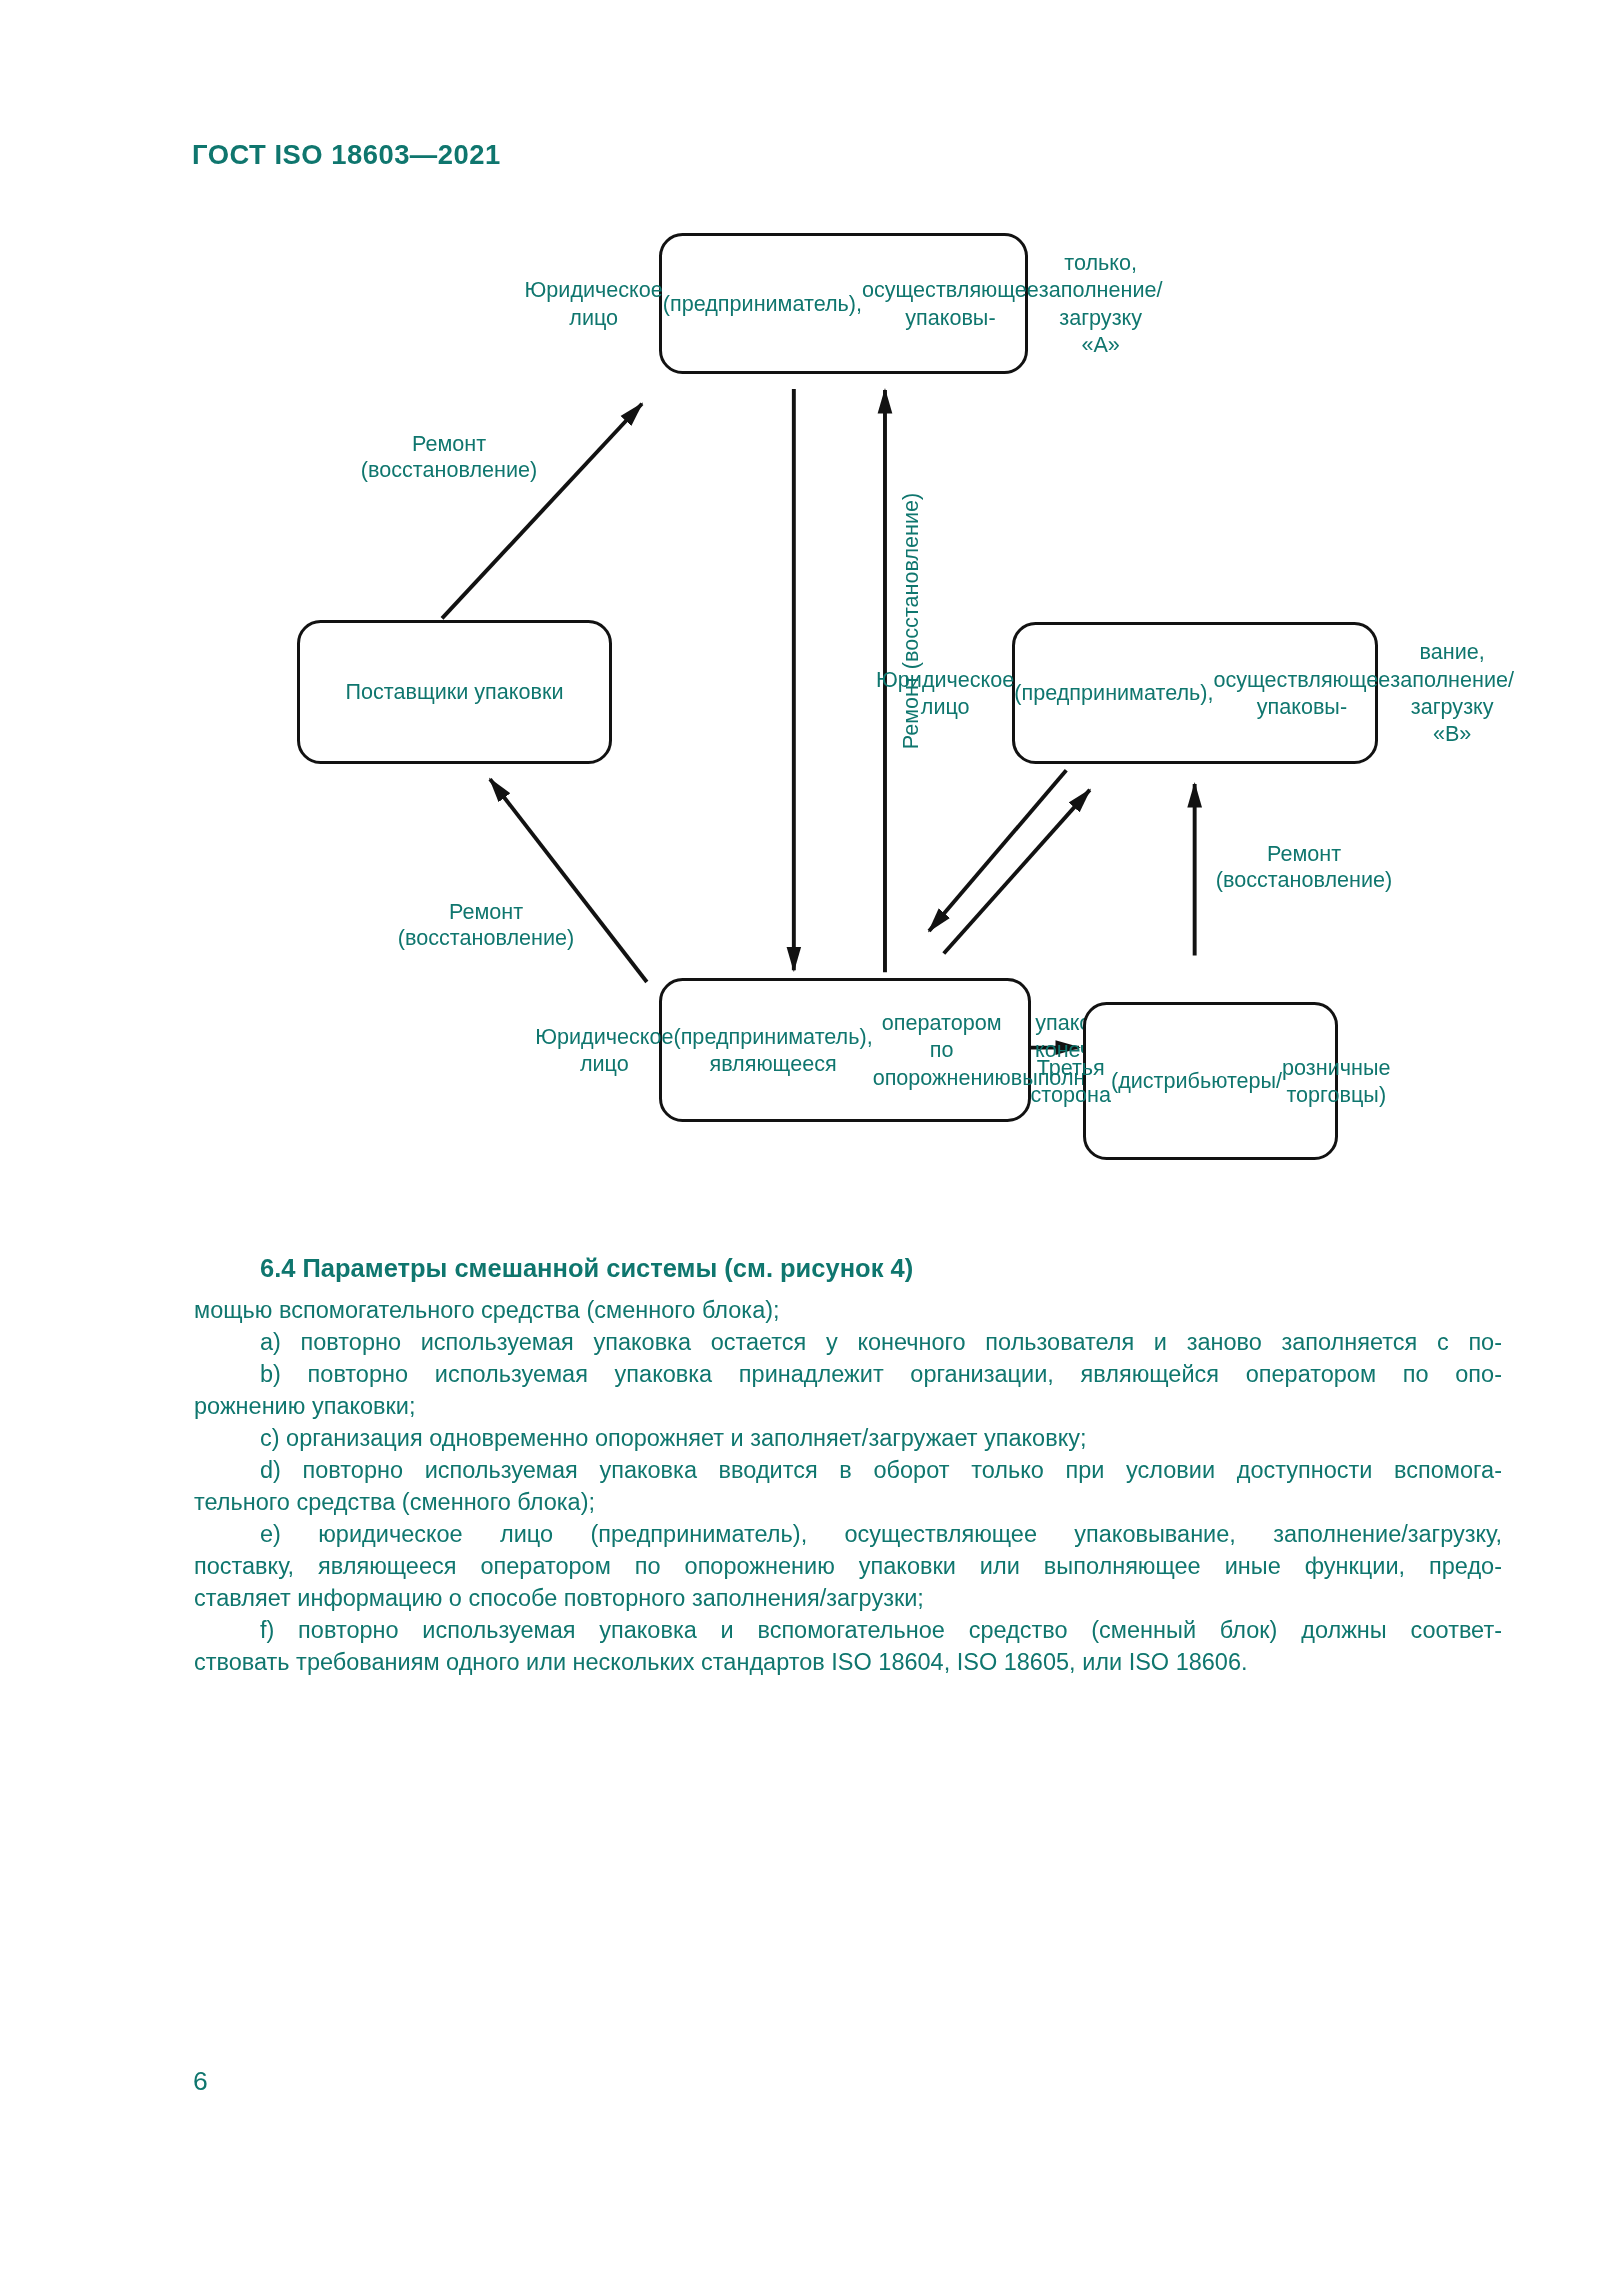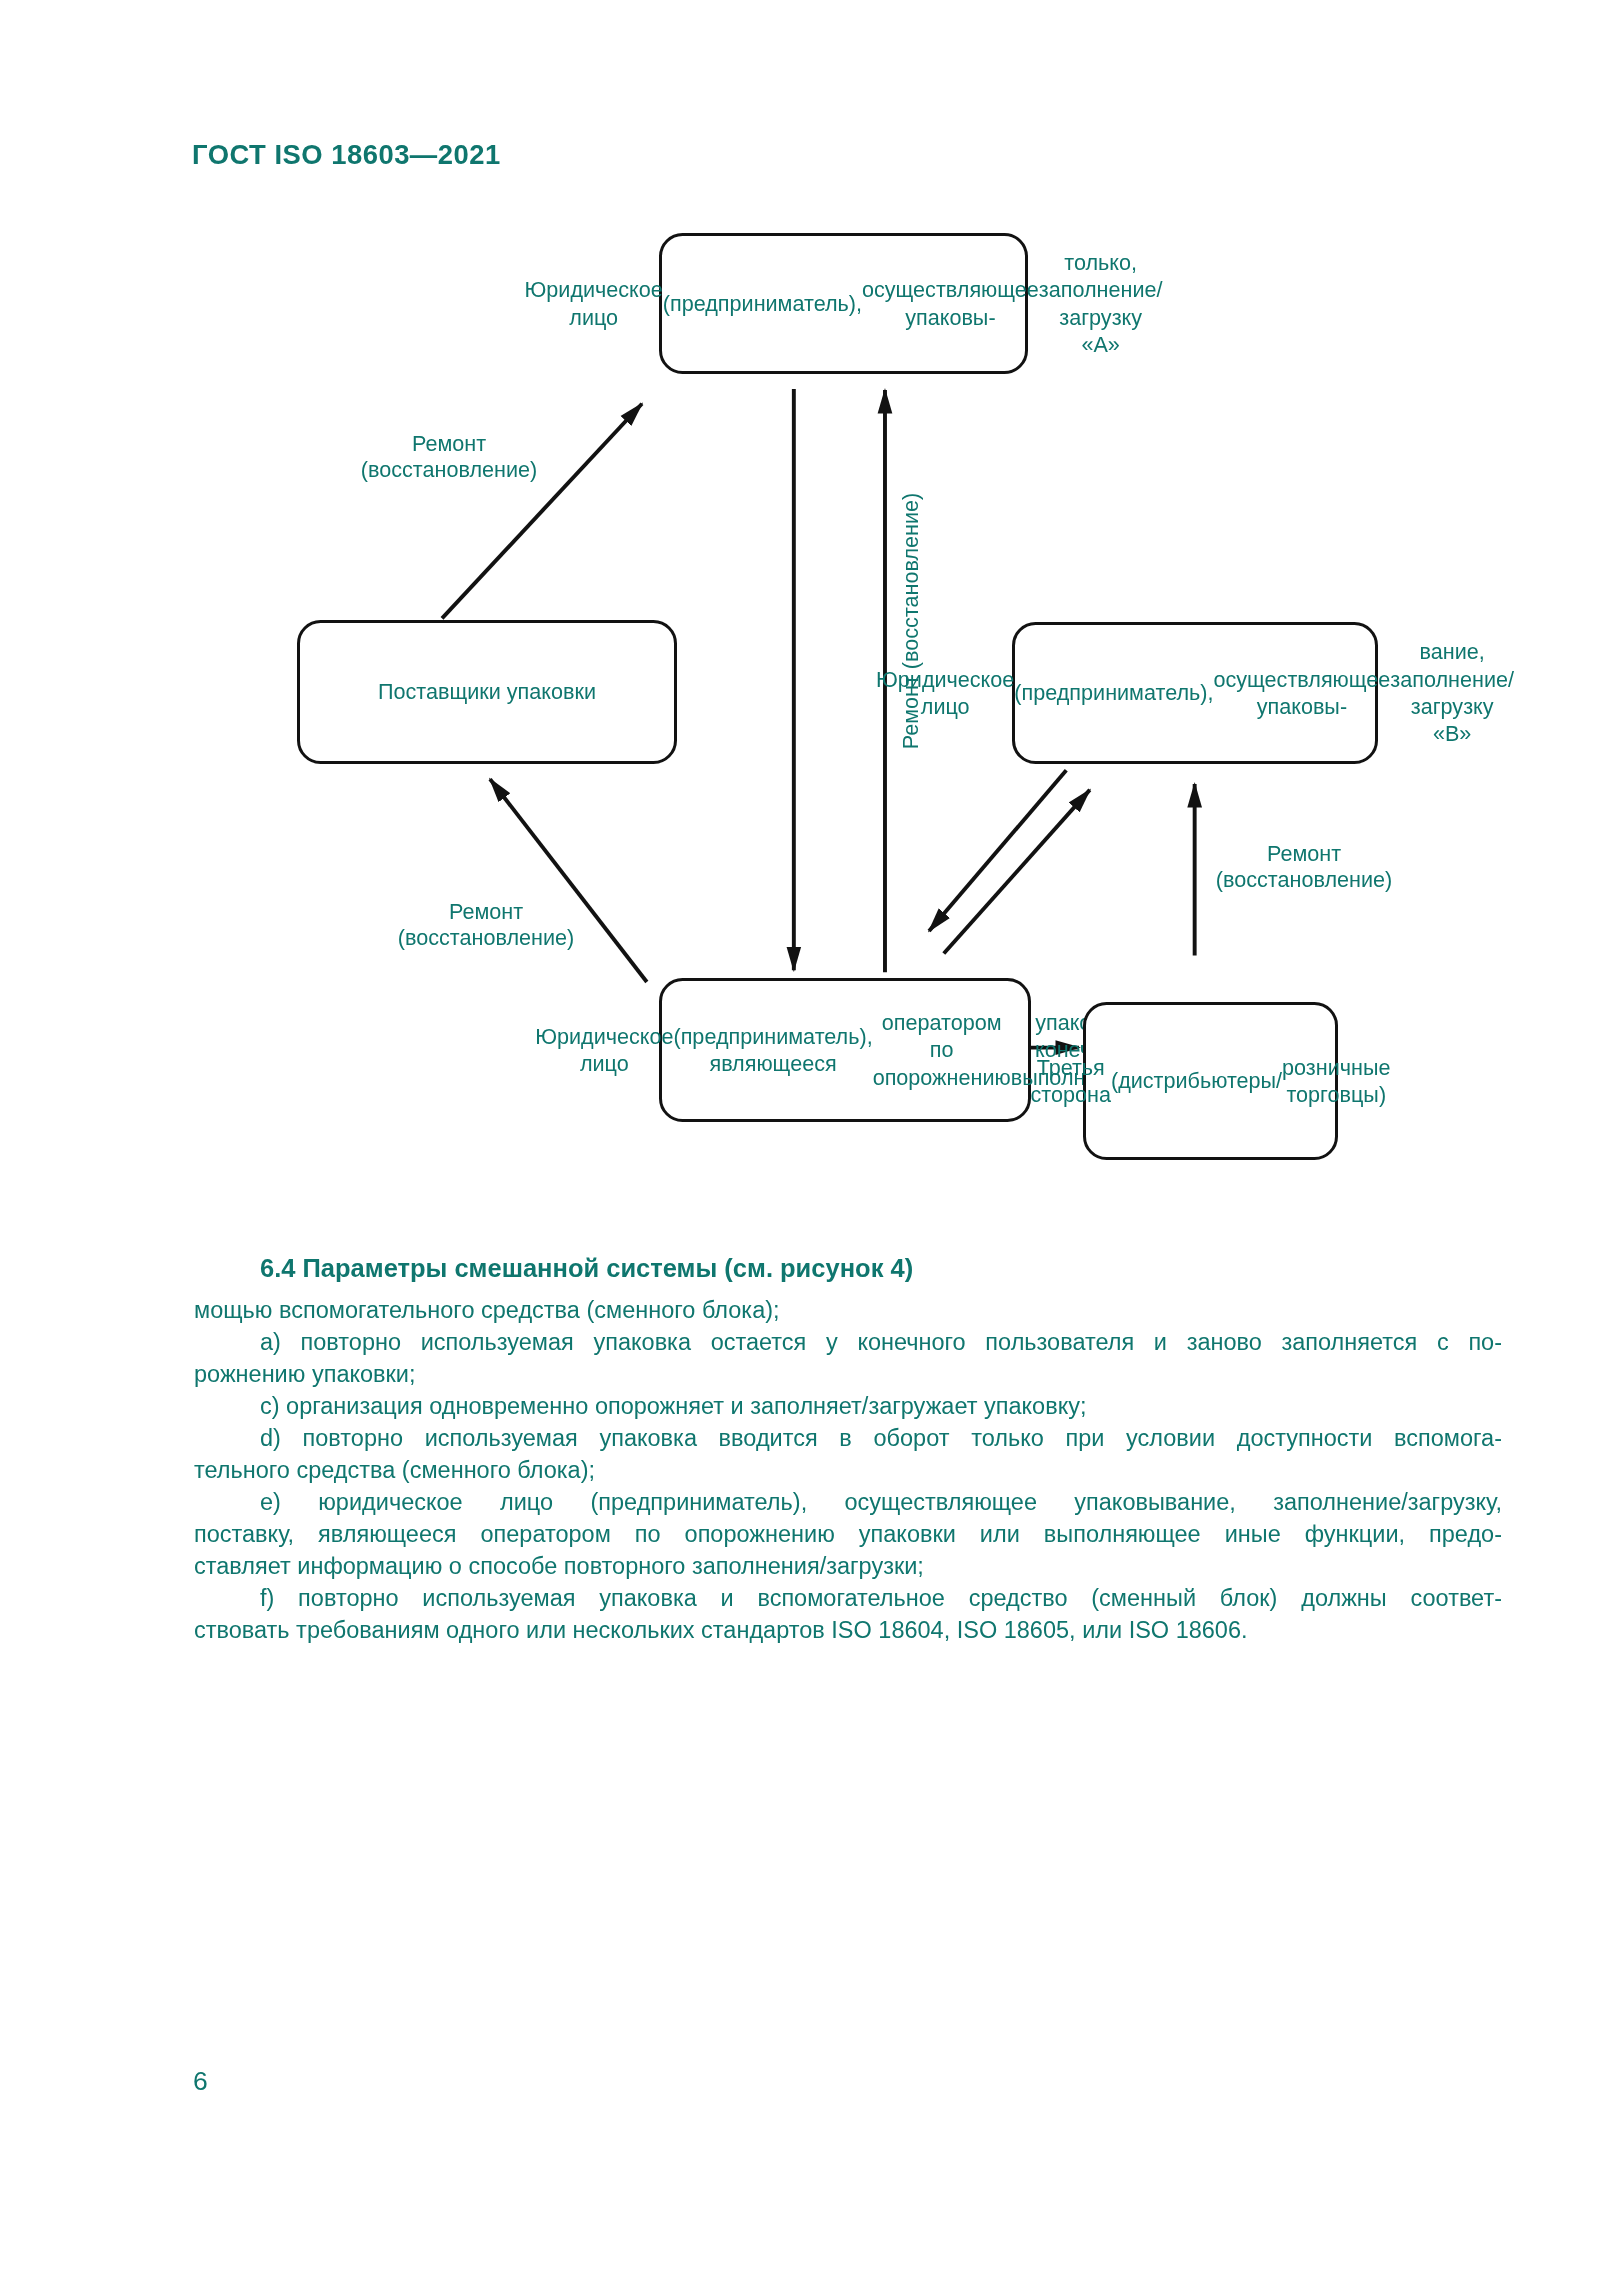--- a/index.html
+++ b/index.html
@@ -66,21 +66,21 @@
     </g>
   </svg>
 
   <div class="dbox" style="left:659px;top:233px;width:369px;height:141px;">
     <div>Юридическое лицо</div>
     <div>(предприниматель),</div>
     <div>осуществляющее упаковы-</div>
     <div>только, заполнение/загрузку «А»</div>
   </div>
 
-  <div class="dbox" style="left:297px;top:620px;width:380px;height:144px;">
+  <div class="dbox" style="left:297px;top:620px;width:315px;height:144px;">
     <div>Поставщики упаковки</div>
   </div>
 
   <div class="dbox" style="left:1012px;top:622px;width:366px;height:142px;">
     <div>Юридическое лицо</div>
     <div>(предприниматель),</div>
     <div>осуществляющее упаковы-</div>
     <div>вание, заполнение/загрузку «В»</div>
   </div>
 
@@ -113,20 +113,21 @@
   </div>
 
   <div id="vlabel">Ремонт (восстановление)</div>
 
 
   <div class="abs" id="heading">6.4 Параметры смешанной системы (см. рисунок 4)</div>
 
   <div class="abs" id="bodytext">
     <div class="bline">мощью вспомогательного средства (сменного блока);</div>
     <div class="bline l-indent l-fill">а) повторно используемая упаковка остается у конечного пользователя и заново заполняется с по-</div>
+    <div class="bline l-indent l-fill">b) повторно используемая упаковка принадлежит организации, являющейся оператором по опо-</div>
     <div class="bline">рожнению упаковки;</div>
     <div class="bline l-indent">с) организация одновременно опорожняет и заполняет/загружает упаковку;</div>
     <div class="bline l-indent l-fill">d) повторно используемая упаковка вводится в оборот только при условии доступности вспомога-</div>
     <div class="bline">тельного средства (сменного блока);</div>
     <div class="bline l-indent l-fill">е) юридическое лицо (предприниматель), осуществляющее упаковывание, заполнение/загрузку,</div>
     <div class="bline l-fill">поставку, являющееся оператором по опорожнению упаковки или выполняющее иные функции, предо-</div>
     <div class="bline">ставляет информацию о способе повторного заполнения/загрузки;</div>
     <div class="bline l-indent l-fill">f) повторно используемая упаковка и вспомогательное средство (сменный блок) должны соответ-</div>
     <div class="bline">ствовать требованиям одного или нескольких стандартов ISO 18604, ISO 18605, или ISO 18606.</div>
   </div>

